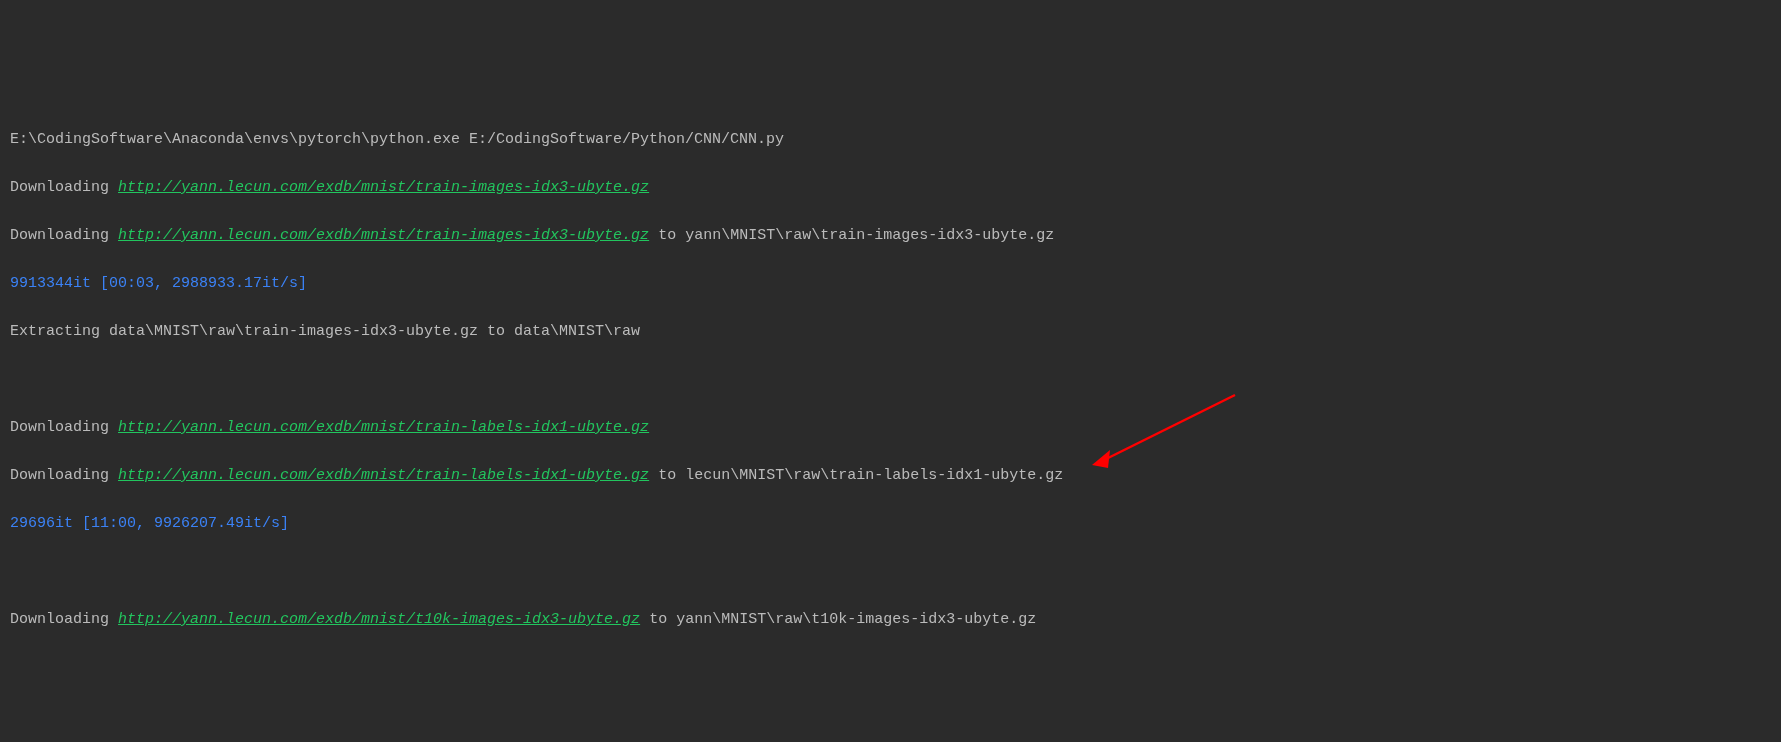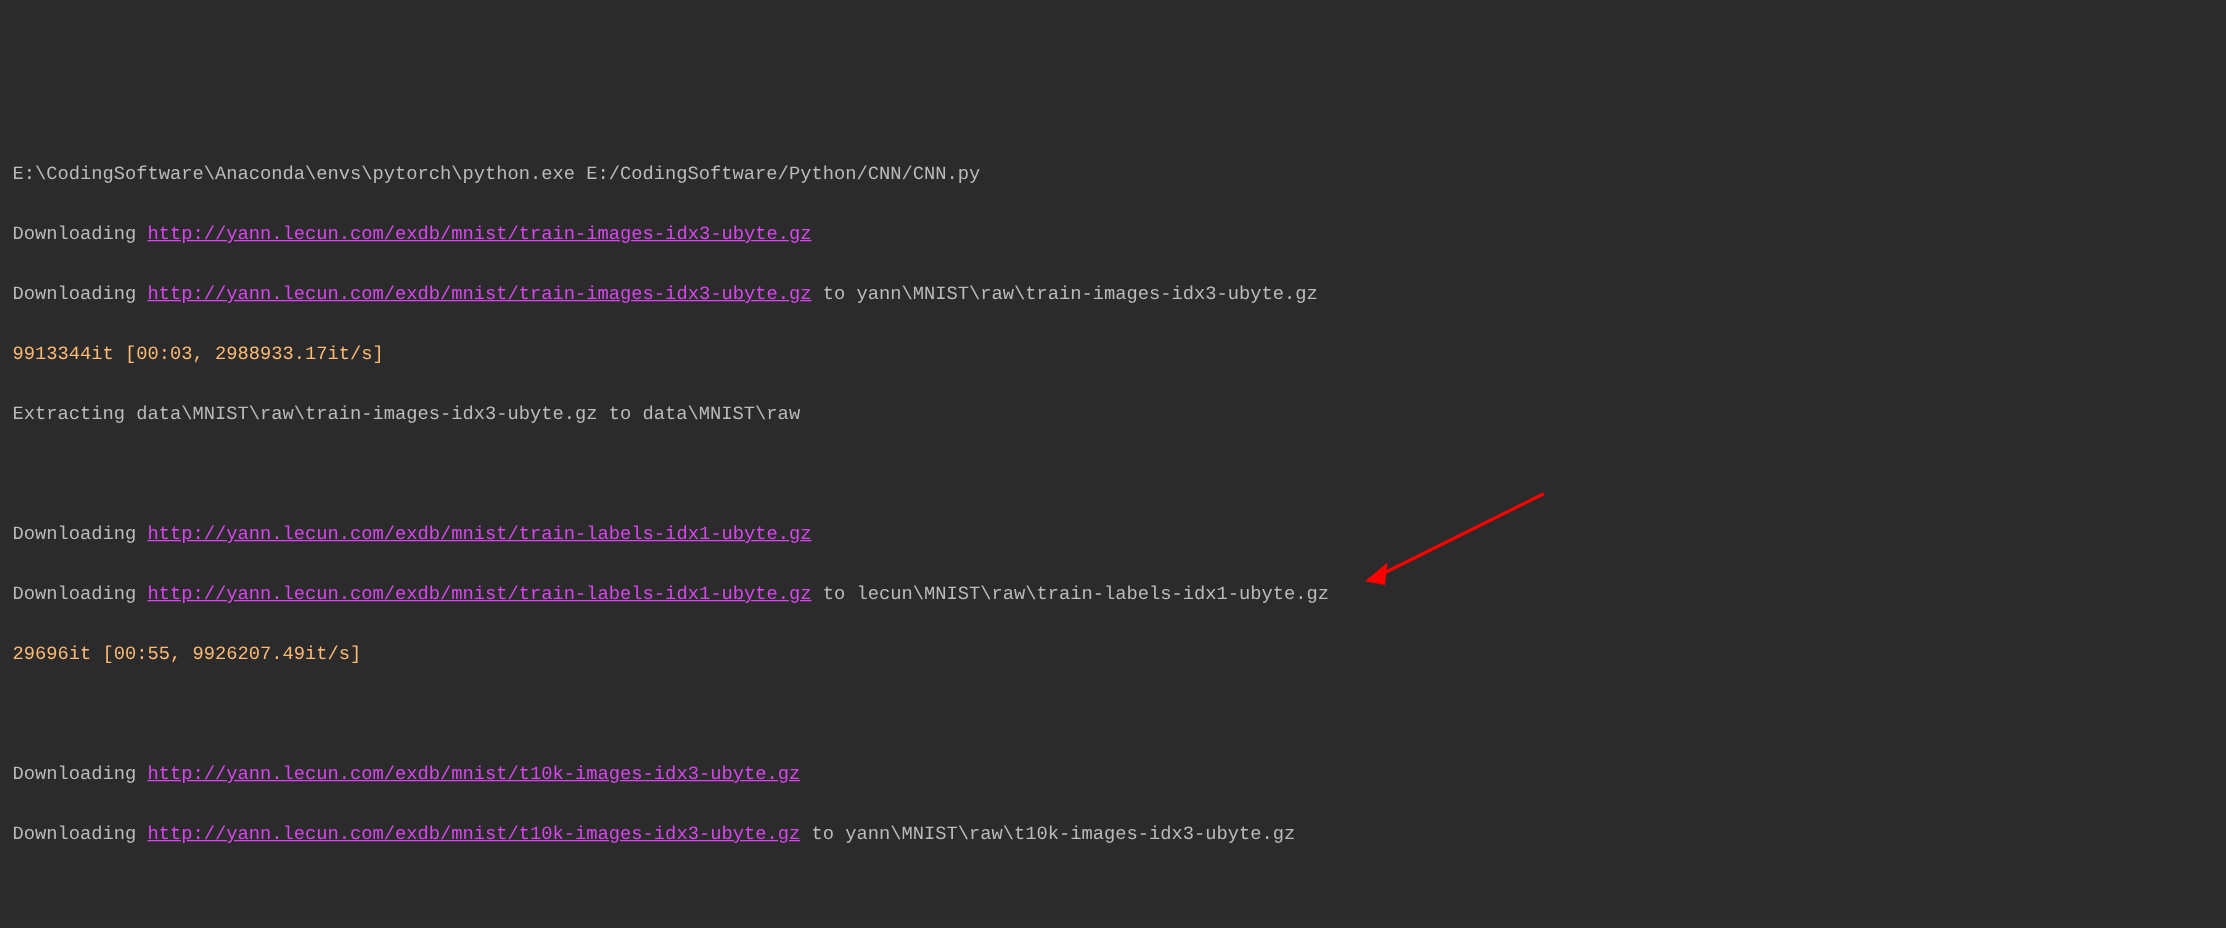--- a/index.html
+++ b/index.html
@@ -15,26 +15,27 @@
       color: #bbbbbb;
       padding: 8px 10px;
       white-space: pre-wrap;
       position: relative;
       min-height: 742px;
     }
     .console {
       white-space: pre-wrap;
     }
     .link {
-      color: #d946ef;
+      color: #22c55e;
       text-decoration: underline;
       cursor: pointer;
+      font-style: italic;
     }
     .progress {
-      color: #fdba74;
+      color: #3b82f6;
     }
     .line {
       display: block;
     }
     .arrow {
       position: absolute;
       top: 390px;
       left: 1090px;
       width: 150px;
       height: 80px;
@@ -48,23 +49,22 @@
 
 <div class="console">
 <span class="line"><span>E:\CodingSoftware\Anaconda\envs\pytorch\python.exe E:/CodingSoftware/Python/CNN/CNN.py</span></span>
 <span class="line"><span>Downloading </span><span class="link">http://yann.lecun.com/exdb/mnist/train-images-idx3-ubyte.gz</span></span>
 <span class="line"><span>Downloading </span><span class="link">http://yann.lecun.com/exdb/mnist/train-images-idx3-ubyte.gz</span><span> to yann\MNIST\raw\train-images-idx3-ubyte.gz</span></span>
 <span class="line progress">9913344it [00:03, 2988933.17it/s]</span>
 <span class="line">Extracting data\MNIST\raw\train-images-idx3-ubyte.gz to data\MNIST\raw</span>
 <span class="line">&nbsp;</span>
 <span class="line"><span>Downloading </span><span class="link">http://yann.lecun.com/exdb/mnist/train-labels-idx1-ubyte.gz</span></span>
 <span class="line"><span>Downloading </span><span class="link">http://yann.lecun.com/exdb/mnist/train-labels-idx1-ubyte.gz</span><span> to lecun\MNIST\raw\train-labels-idx1-ubyte.gz</span></span>
-<span class="line progress">29696it [00:55, 9926207.49it/s]</span>
+<span class="line progress">29696it [11:00, 9926207.49it/s]</span>
 <span class="line">&nbsp;</span>
-<span class="line"><span>Downloading </span><span class="link">http://yann.lecun.com/exdb/mnist/t10k-images-idx3-ubyte.gz</span></span>
 <span class="line"><span>Downloading </span><span class="link">http://yann.lecun.com/exdb/mnist/t10k-images-idx3-ubyte.gz</span><span> to yann\MNIST\raw\t10k-images-idx3-ubyte.gz</span></span>
 
 
 
 
 
 
 
 
 

